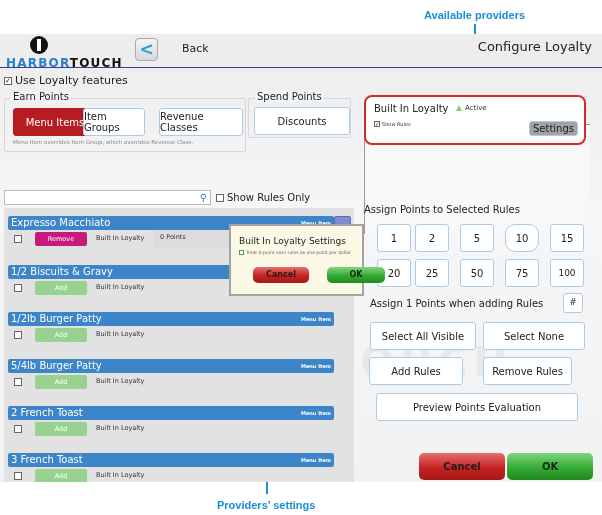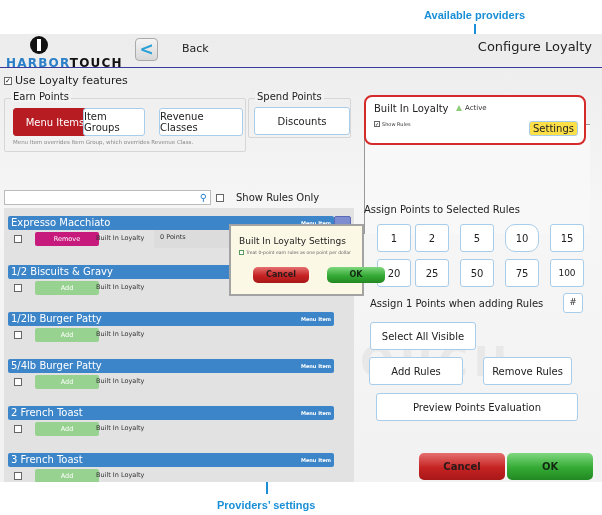--- a/index.html
+++ b/index.html
@@ -18,48 +18,48 @@
   .title { position: absolute; right: 10px; top: 5px; font-size: 13px; color: #222; margin-left: 32px; }
   .use-loyalty { position: absolute; left: 4px; top: 40px; font-size: 11px; color: #222; display: flex; align-items: center; gap: 3px; }
   .cb { display: inline-block; width: 8px; height: 8px; border: 1px solid #666; background: #fff; font-size: 7px; line-height: 6px; text-align: center; color: #111; }
   .fieldset { position: absolute; border: 1px solid #d6d6d6; border-radius: 2px; }
   .legend { position: absolute; top: -8px; left: 6px; background: #f3f3f3; padding: 0 2px; font-size: 10px; color: #222; }
   .tbtn { position: absolute; height: 28px; border: 1.5px solid #a8cdea; border-radius: 3px; background: #fff; font-size: 10px; color: #222; display: flex; align-items: center; justify-content: center; }
   .tbtn.sel { background: #b71c22; color: #fff; border-color: #b71c22; }
   .note { position: absolute; left: 8px; top: 40px; font-size: 5.5px; color: #888; }
   .search { position: absolute; left: 4px; top: 156px; width: 207px; height: 15px; border: 1px solid #bbb; background: #fff; }
   .search-icon { position: absolute; right: 3px; top: 1px; font-size: 10px; color: #2a7fc8; }
-  .show-rules-only { position: absolute; left: 216px; top: 158px; font-size: 10px; color: #222; display: flex; align-items: center; gap: 12px; }
+  .show-rules-only { position: absolute; left: 216px; top: 158px; font-size: 10px; color: #222; display: flex; align-items: center; gap: 3px; }
   .list { position: absolute; left: 4px; top: 174px; width: 350px; height: 274px; background: #e2e2e2; overflow: hidden; }
   .item { position: absolute; left: 4px; width: 326px; }
   .item-hdr { height: 14px; background: #3d85c9; color: #fff; font-size: 10px; padding-left: 3px; line-height: 14px; border-radius: 2px; position: relative; }
   .item-type { position: absolute; right: 3px; top: 0; font-size: 5px; font-weight: bold; }
   .item-row { position: relative; height: 20px; font-size: 6.5px; color: #333; }
   .item-row .cb { position: absolute; left: 6px; top: 5px; }
-  .rbtn { position: absolute; left: 27px; top: 2px; width: 64px; height: 14px; font-size: 6.5px; color: #fff; text-align: center; line-height: 14px; border-radius: 2px; }
+  .rbtn { position: absolute; left: 27px; top: 2px; width: 52px; height: 14px; font-size: 6.5px; color: #fff; text-align: center; line-height: 14px; border-radius: 2px; }
   .rbtn.remove { background: #c71a7d; }
   .rbtn.add { background: #98d290; }
   .provider { position: absolute; left: 88px; top: 4px; }
   .points { position: absolute; left: 146px; top: 0; width: 180px; height: 18px; background: #dcdcdc; padding: 3px 6px; }
   .status { position: absolute; right: 10px; top: 5px; display: flex; gap: 4px; align-items: center; }
   .tri { display: inline-block; width: 0; height: 0; border-left: 3.5px solid transparent; border-right: 3.5px solid transparent; border-bottom: 6px solid #8dcc7a; }
   .scroll-btn { position: absolute; left: 334px; top: 182px; width: 17px; height: 36px; background: #7e8dcf; border: 1px solid #5a6ab8; border-radius: 2px; color: #fff; font-size: 7px; text-align: center; line-height: 8px; padding-top: 10px; }
   .dialog { position: absolute; left: 229px; top: 224px; width: 135px; height: 72px; background: #fbf8e6; border: 2px solid #a3a3a3; }
   .dlg-title { position: absolute; left: 8px; top: 10px; font-size: 9px; color: #222; }
   .dlg-opt { position: absolute; left: 8px; top: 24px; font-size: 4.5px; color: #666; display: flex; gap: 2px; align-items: center; }
   .dlg-opt .cb { width: 5px; height: 5px; border-color: #5a9a5a; }
   .gbtn { position: absolute; border-radius: 5px; font-weight: bold; color: #2a1a1a; text-align: center; font-family: "DejaVu Sans", sans-serif; }
   .gbtn.red { background: linear-gradient(180deg, #e57070 0%, #c52222 55%, #a81818 100%); }
   .gbtn.green { background: linear-gradient(180deg, #7fd77f 0%, #34aa34 55%, #228822 100%); color: #122a12; }
   .prov-panel { position: absolute; left: 364px; top: 90px; width: 226px; height: 110px; border: 1px solid #999; border-bottom: none; border-right: none; background: #f8f8f8; }
   .prov-card { position: absolute; left: 364px; top: 95px; width: 222px; height: 50px; border: 2px solid #d42a2a; border-radius: 8px; background: #fff; }
   .prov-name { position: absolute; left: 8px; top: 6px; font-size: 10px; color: #222; }
   .prov-status { position: absolute; left: 90px; top: 7px; font-size: 7px; color: #333; display: flex; gap: 3px; align-items: center; }
   .prov-show { position: absolute; left: 8px; top: 24px; font-size: 5px; color: #333; display: flex; gap: 2px; align-items: center; }
-  .settings-btn { position: absolute; right: 6px; top: 24px; height: 15px; padding: 0 3px; border: 1px solid #a8cdea; border-radius: 3px; background: #fde047; font-size: 10px; color: #222; line-height: 13px; }
+  .settings-btn { position: absolute; right: 6px; top: 24px; height: 15px; padding: 0 3px; border: 1px solid #a8cdea; border-radius: 3px; background: #a3a3a3; font-size: 10px; color: #222; line-height: 13px; }
   .assign-label { position: absolute; left: 364px; top: 203px; font-size: 10px; color: #222; }
   .pbtn { position: absolute; width: 34px; height: 28px; border: 1.5px solid #a8cdea; border-radius: 3px; background: #fff; font-size: 10px; color: #222; display: flex; align-items: center; justify-content: center; }
   .assign-add { position: absolute; left: 370px; top: 298px; font-size: 10px; color: #222; display: flex; gap: 4px; align-items: center; }
   .hash-btn { position: absolute; left: 563px; top: 293px; width: 20px; height: 20px; border: 1.5px solid #a8cdea; border-radius: 3px; background: #fff; font-size: 9px; text-align: center; line-height: 17px; color: #333; }
   .abtn { position: absolute; height: 28px; border: 1.5px solid #a8cdea; border-radius: 3px; background: #fff; font-size: 10px; color: #222; display: flex; align-items: center; justify-content: center; }
   .watermark { position: absolute; left: 360px; top: 305px; font-size: 40px; font-weight: bold; color: #e8e8e8; letter-spacing: 6px; }
   .arrow-line { position: absolute; width: 2px; background: #1a8fd6; }
   .arrow-head-down { position: absolute; width: 0; height: 0; border-left: 5px solid transparent; border-right: 5px solid transparent; border-top: 8px solid #1a8fd6; }
   .arrow-head-up { position: absolute; width: 0; height: 0; border-left: 5px solid transparent; border-right: 5px solid transparent; border-bottom: 8px solid #1a8fd6; }
 </style>
@@ -197,20 +197,21 @@
   <div class="pbtn" style="left:460px; top:225px;">50</div>
   <div class="pbtn" style="left:505px; top:225px;">75</div>
   <div class="pbtn" style="left:550px; top:225px; font-size:9px;">100</div>
 
   <div class="assign-add" style="top:264px;">
       <span>Assign 1 Points when adding Rules</span>
     </div>
   <div class="hash-btn" style="top:259px;">#</div>
 
   <div class="abtn" style="left:370px; top:288px; width:106px;">Select All Visible</div>
+  <div class="abtn" style="left:483px; top:288px; width:102px;">Select None</div>
   <div class="abtn" style="left:369px; top:323px; width:94px;">Add Rules</div>
   <div class="abtn" style="left:483px; top:323px; width:89px;">Remove Rules</div>
   <div class="abtn" style="left:376px; top:359px; width:202px;">Preview Points Evaluation</div>
 
   <div class="gbtn red" style="left:419px; top:419px; width:86px; height:27px; line-height:27px; font-size:10px;">Cancel</div>
   <div class="gbtn green" style="left:507px; top:419px; width:86px; height:27px; line-height:27px; font-size:10px;">OK</div>
 </div>
 
 <div class="dialog">
   <div class="dlg-title">Built In Loyalty Settings</div>

